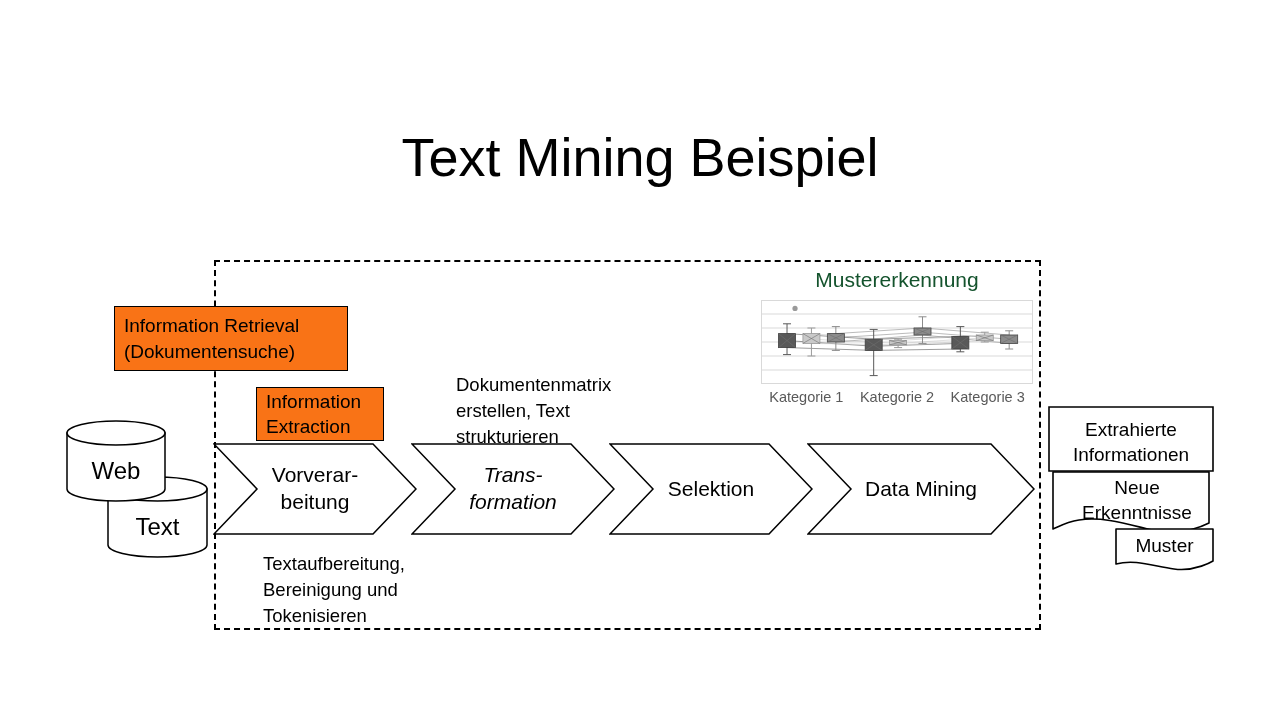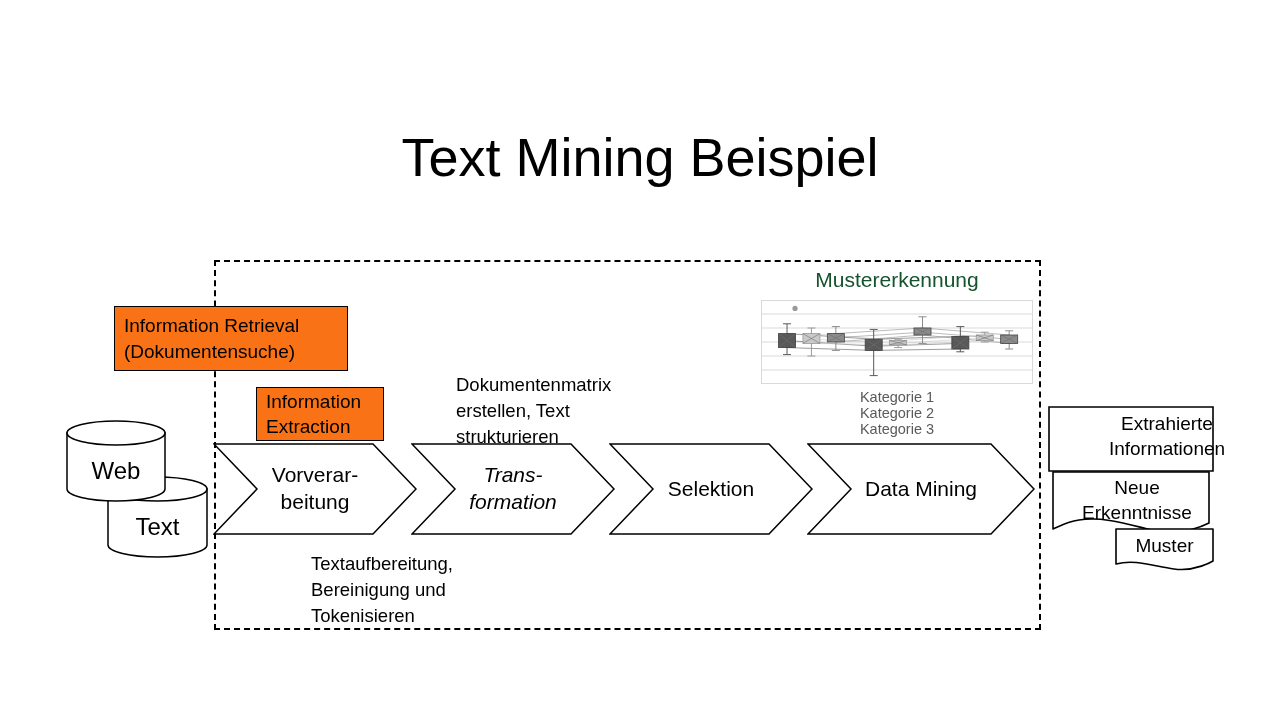--- a/index.html
+++ b/index.html
@@ -73,51 +73,50 @@
   .chev-3{left:609px;top:431px;width:204px;}
   .chev-4{left:807px;top:431px;width:228px;}
 
   
   .caption{
     position:absolute;
     font-size:18.5px;line-height:1.41;color:#000;
     white-space:pre-line;text-align:left;
   }
   .cap-trans{left:456px;top:360px;width:200px;}
-  .cap-vorver{left:263px;top:539px;width:190px;margin-left:48px;}
+  .cap-vorver{left:263px;top:539px;width:190px;}
   .cap-selekt{left:630px;top:537px;width:245px;}
 
   
   .chart-wrap{position:absolute;left:761px;top:255px;width:272px;height:155px;}
   .chart-title{
     position:absolute;left:0;top:0;width:100%;
     text-align:center;font-size:21px;color:#14532d;line-height:1.2;
   }
   .chart-plot{position:absolute;left:0;top:33px;width:272px;height:84px;}
   .chart-plot svg{display:block;}
   .chart-xlabels{
     position:absolute;left:0;top:122px;width:272px;
     display:flex;
-    flex-direction:column;
   }
   .chart-xlabels span{
     flex:1;text-align:center;font-size:14.5px;color:#5a5a5a;
   }
 
   
   .doc-box{position:absolute;}
   .doc-box svg{display:block;}
   .doc-label{
     position:absolute;left:0;top:0;width:100%;
     display:flex;flex-direction:column;align-items:center;justify-content:flex-start;
     text-align:center;font-size:19px;line-height:1.3;color:#000;
     pointer-events:none;
   }
   .doc-1{left:1048px;top:394px;width:166px;height:66px;}
-  .doc-1 .doc-label{padding-top:6px;margin-left:36px;}
+  .doc-1 .doc-label{padding-top:12px;}
   .doc-2{left:1052px;top:459px;width:158px;height:66px;}
   .doc-2 .doc-label{padding-top:5px;}
   .doc-3{left:1115px;top:516px;width:99px;height:44px;}
   .doc-3 .doc-label{padding-top:6px;}
 </style>
 </head>
 <body>
 
 <div id="slide">
 

